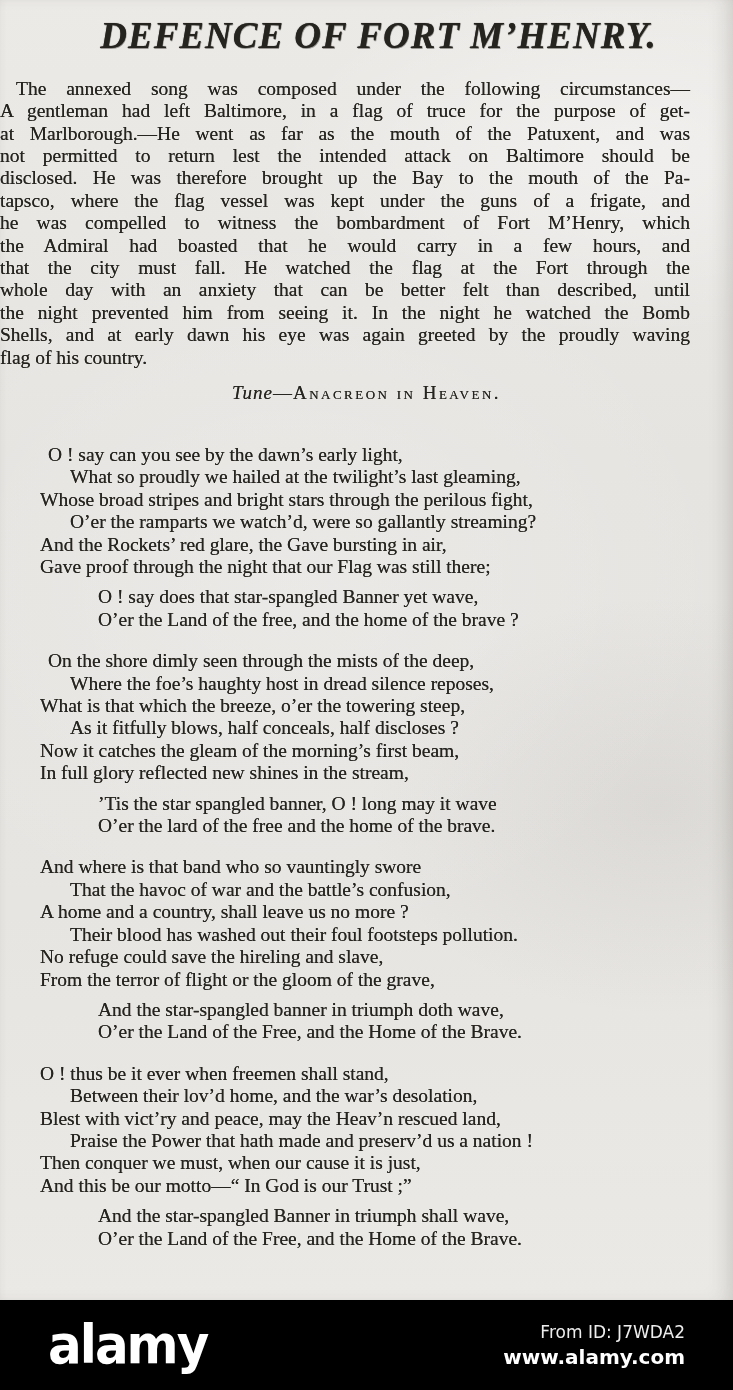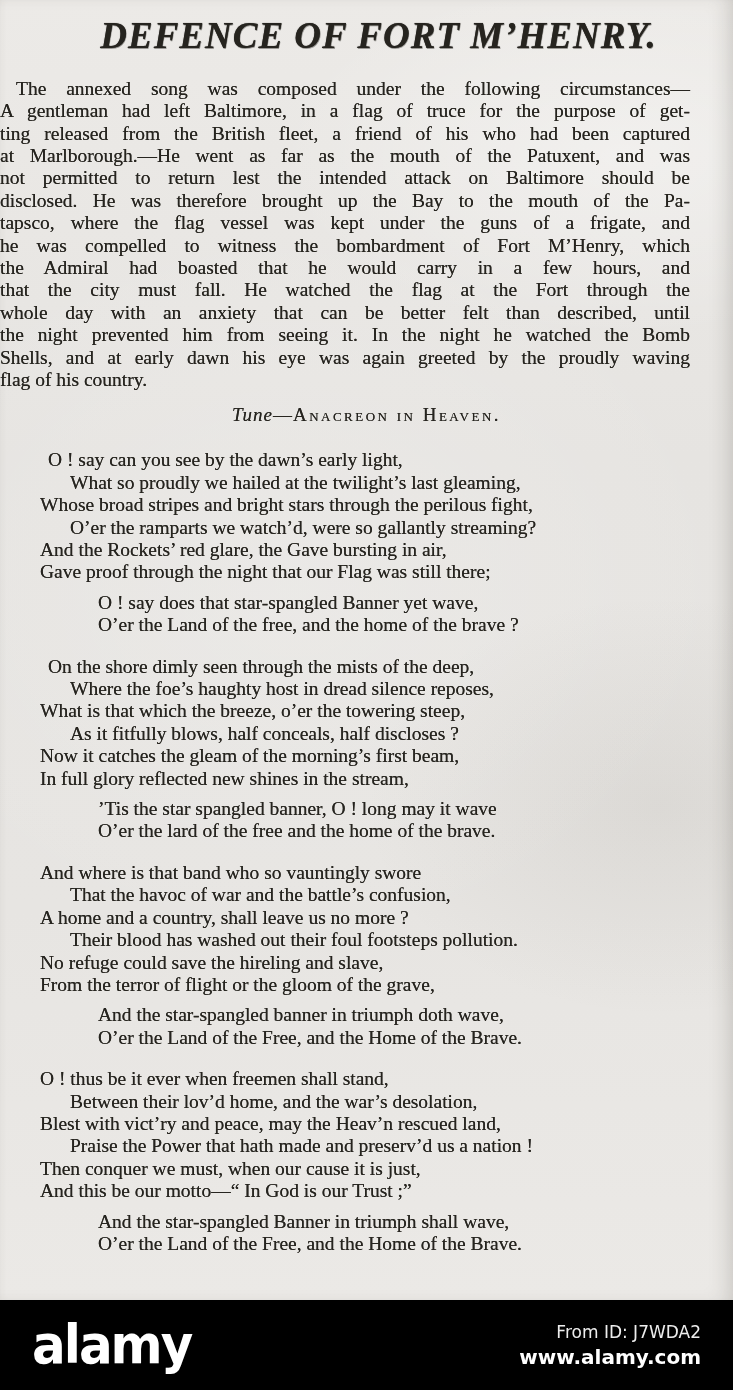--- a/index.html
+++ b/index.html
@@ -49,40 +49,40 @@
   .tune-line {
     margin-top: 13px;
     text-align: center;
     font-size: 19px;
     letter-spacing: 1px;
     text-shadow: 0 0 0.5px rgba(38,36,31,0.8);
   }
   .tune-label { font-style: italic; }
   .tune-name { font-variant: small-caps; letter-spacing: 2.5px; }
   .poem {
-    margin: 23px 0 0 40px;
+    margin: 40px 0 0 40px;
     font-size: 19.5px;
     line-height: 22.4px;
     text-shadow: 0 0 0.6px rgba(38,36,31,0.85);
   }
   .vl { white-space: nowrap; }
   .vl.ind-sm { text-indent: 8px; }
   .vl.ind { text-indent: 30px; }
   .chorus { margin: 8px 0 19px 58px; }
   .stanza { margin-bottom: 0; }
   .watermark-bar {
     position: absolute;
     left: 0; bottom: 0;
     width: 733px;
     height: 90px;
     background: #000;
     display: flex;
     align-items: center;
     justify-content: space-between;
-    padding: 0 32px;
+    padding: 0 48px;
     box-sizing: border-box;
     font-family: "DejaVu Sans", sans-serif;
   }
   .alamy-logo {
     color: #fff;
     font-size: 50px;
     font-weight: bold;
     letter-spacing: -2px;
     line-height: 1;
     transform: scaleY(1.08);
@@ -95,21 +95,20 @@
 <body>
 
 <div class="screenshot">
   <div class="paper">
 
     <h1 class="page-title">DEFENCE OF FORT M’HENRY.</h1>
 
     <div class="intro">
       <div class="intro-line first">The annexed song was composed under the following circumstances—</div>
       <div class="intro-line">A gentleman had left Baltimore, in a flag of truce for the purpose of get-</div>
-      <div class="intro-line">ting released from the British fleet, a friend of his who had been captured</div>
       <div class="intro-line">at Marlborough.—He went as far as the mouth of the Patuxent, and was</div>
       <div class="intro-line">not permitted to return lest the intended attack on Baltimore should be</div>
       <div class="intro-line">disclosed.  He was therefore brought up the Bay to the mouth of the Pa-</div>
       <div class="intro-line">tapsco, where the flag vessel was kept under the guns of a frigate, and</div>
       <div class="intro-line">he was compelled to witness the bombardment of Fort M’Henry, which</div>
       <div class="intro-line">the Admiral had boasted that he would carry in a few hours, and</div>
       <div class="intro-line">that the city must fall.  He watched the flag at the Fort through the</div>
       <div class="intro-line">whole day with an anxiety that can be better felt than described, until</div>
       <div class="intro-line">the night prevented him from seeing it. In the night he watched the Bomb</div>
       <div class="intro-line">Shells, and at early dawn his eye was again greeted by the proudly waving</div>

